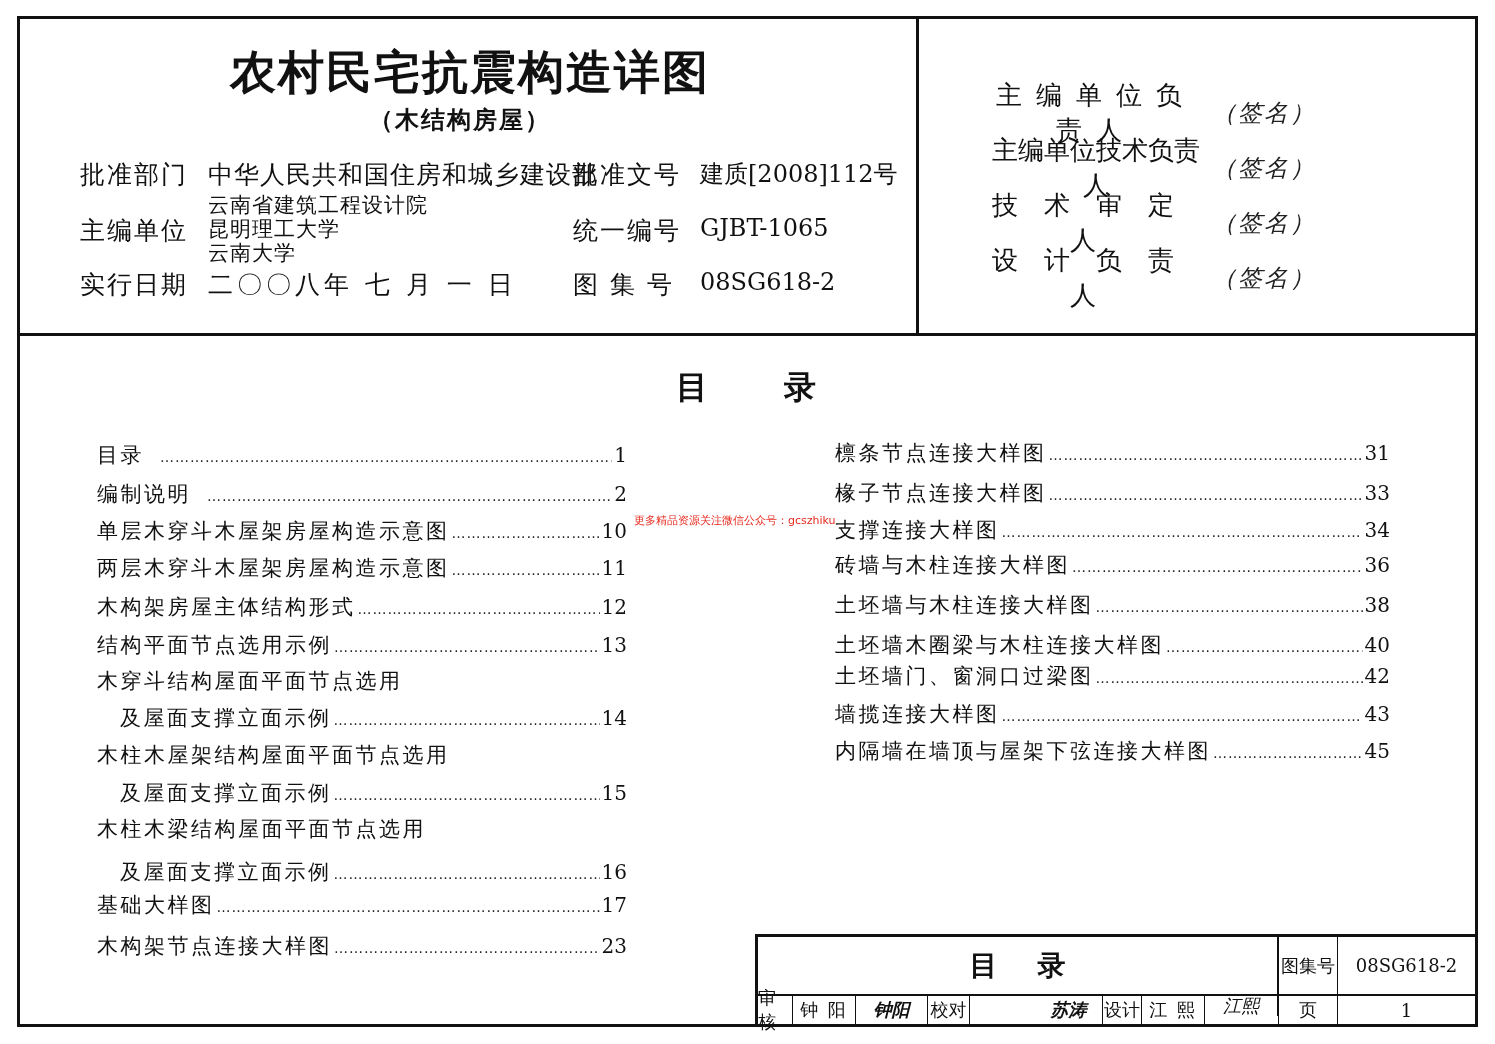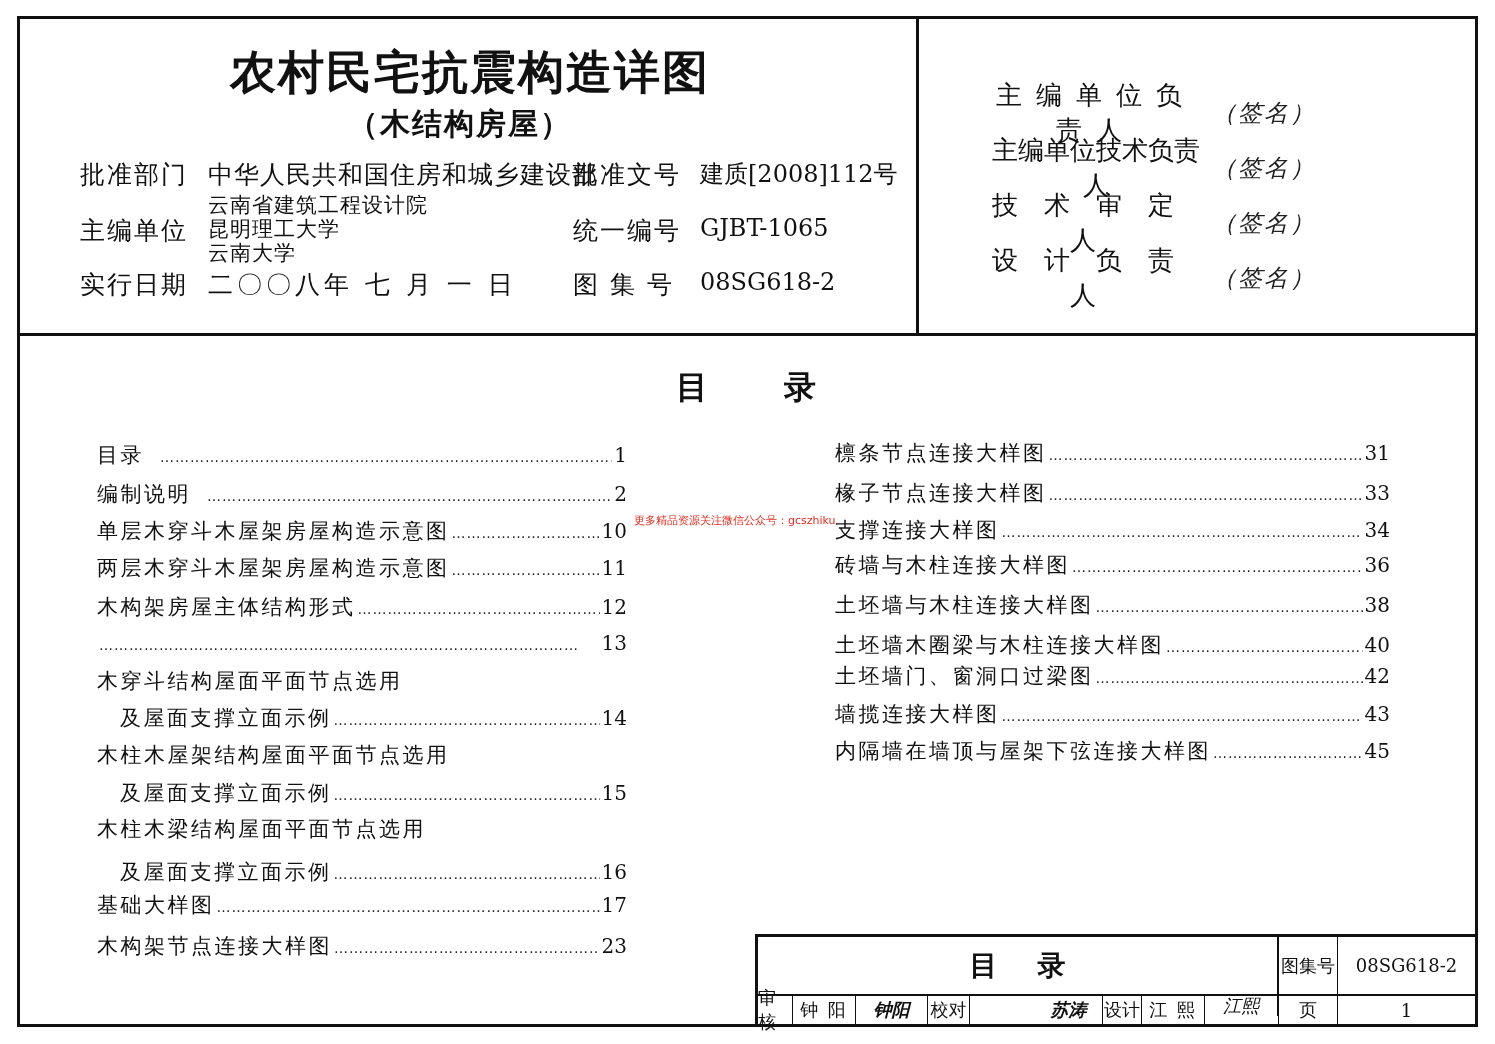--- a/index.html
+++ b/index.html
@@ -6,21 +6,21 @@
   body { width: 1495px; height: 1044px; position: relative; overflow: hidden;
          font-family: "DejaVu Sans", "Liberation Sans", sans-serif; color: #111; }
   .frame { position: absolute; left: 17px; top: 16px; width: 1461px; height: 1011px;
            border: 3px solid #111; box-sizing: border-box; }
   .hdr-divider { position: absolute; left: 17px; top: 333px; width: 1461px; height: 3px; background: #111; }
   .hdr-vdivider { position: absolute; left: 916px; top: 16px; width: 3px; height: 319px; background: #111; }
 
   .main-title { position: absolute; left: 150px; top: 42px; width: 640px; text-align: center;
                 font-size: 46px; font-weight: bold; letter-spacing: 2px; font-family: Liberation Mono, monospace; }
   .sub-title { position: absolute; left: 200px; top: 104px; width: 520px; text-align: center;
-               font-size: 30px; font-weight: bold; letter-spacing: 2px; }
+               font-size: 24px; font-weight: bold; letter-spacing: 2px; }
 
   .meta-label { position: absolute; left: 80px; font-size: 25px; letter-spacing: 2px; }
   .meta-val { position: absolute; left: 208px; font-size: 25px; letter-spacing: 1px; }
   .meta-val-sm { position: absolute; left: 208px; font-size: 21px; letter-spacing: 1px; line-height: 24px; }
   .meta-label2 { position: absolute; left: 573px; font-size: 25px; letter-spacing: 2px; }
   .meta-val2 { position: absolute; left: 700px; font-family: "DejaVu Serif", "Liberation Serif", serif; font-size: 24px; }
 
   .resp-row { position: absolute; left: 980px; font-size: 26px; display: flex; align-items: center; }
   .resp-label { width: 232px; display: flex; justify-content: space-between; text-align: center; }
   .sig { font-family: "DejaVu Serif", "Liberation Serif", serif; font-style: italic; font-size: 24px;
@@ -112,20 +112,21 @@
     <span class="t">两层木穿斗木屋架房屋构造示意图</span>
       <span class="dots">……………………………………………………………………………………</span>
       <span class="pg">11</span>
   </div>
   <div class="toc-item" style="left:97px; top:593px; width:530px">
     <span class="t">木构架房屋主体结构形式</span>
       <span class="dots">……………………………………………………………………………………</span>
       <span class="pg">12</span>
   </div>
   <div class="toc-item" style="left:97px; top:631px; width:530px">
+    <span class="t">结构平面节点选用示例</span>
       <span class="dots">……………………………………………………………………………………</span>
       <span class="pg">13</span>
   </div>
   <div class="toc-item" style="left:97px; top:667px">
     <span class="t">木穿斗结构屋面平面节点选用</span>
   </div>
   <div class="toc-item" style="left:120px; top:704px; width:507px">
     <span class="t">及屋面支撑立面示例</span>
       <span class="dots">……………………………………………………………………………………</span>
       <span class="pg">14</span>

